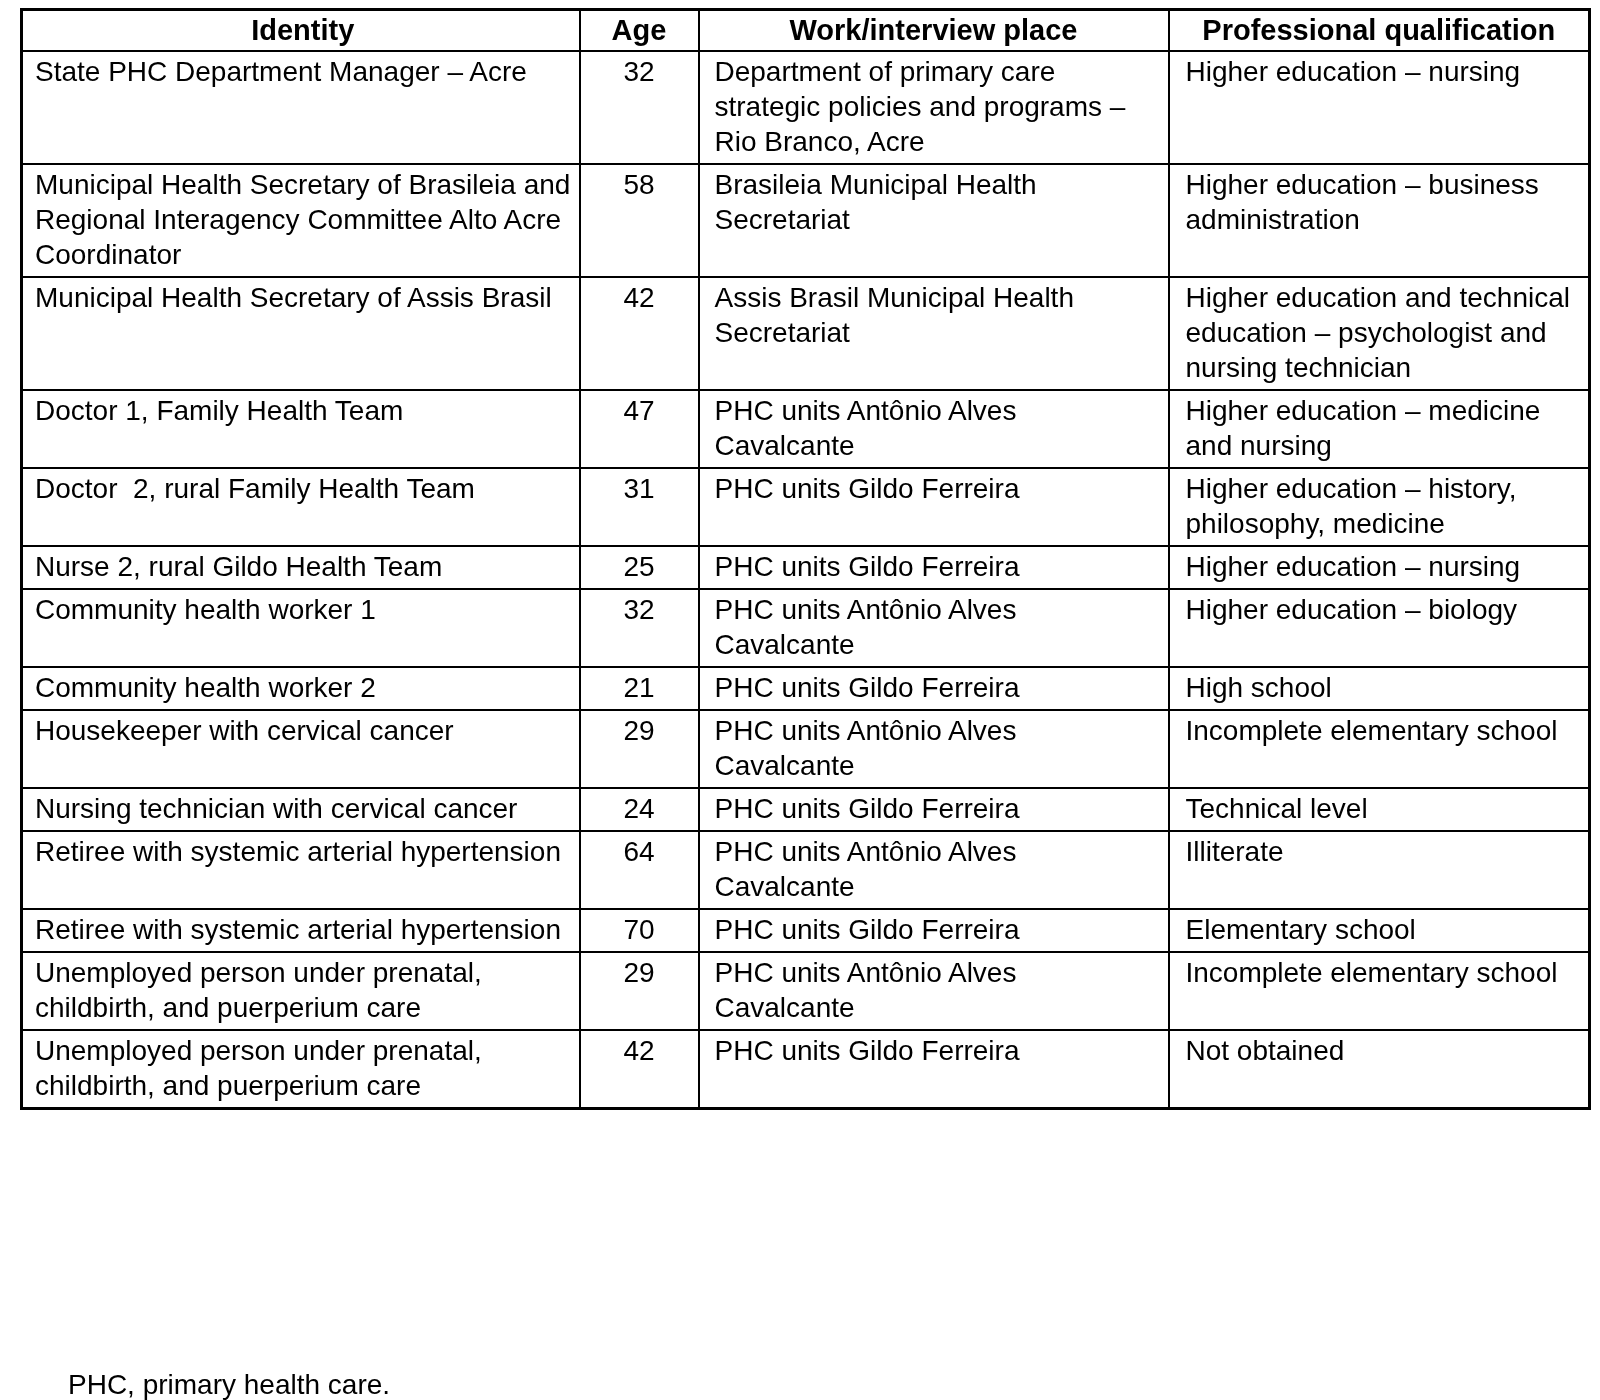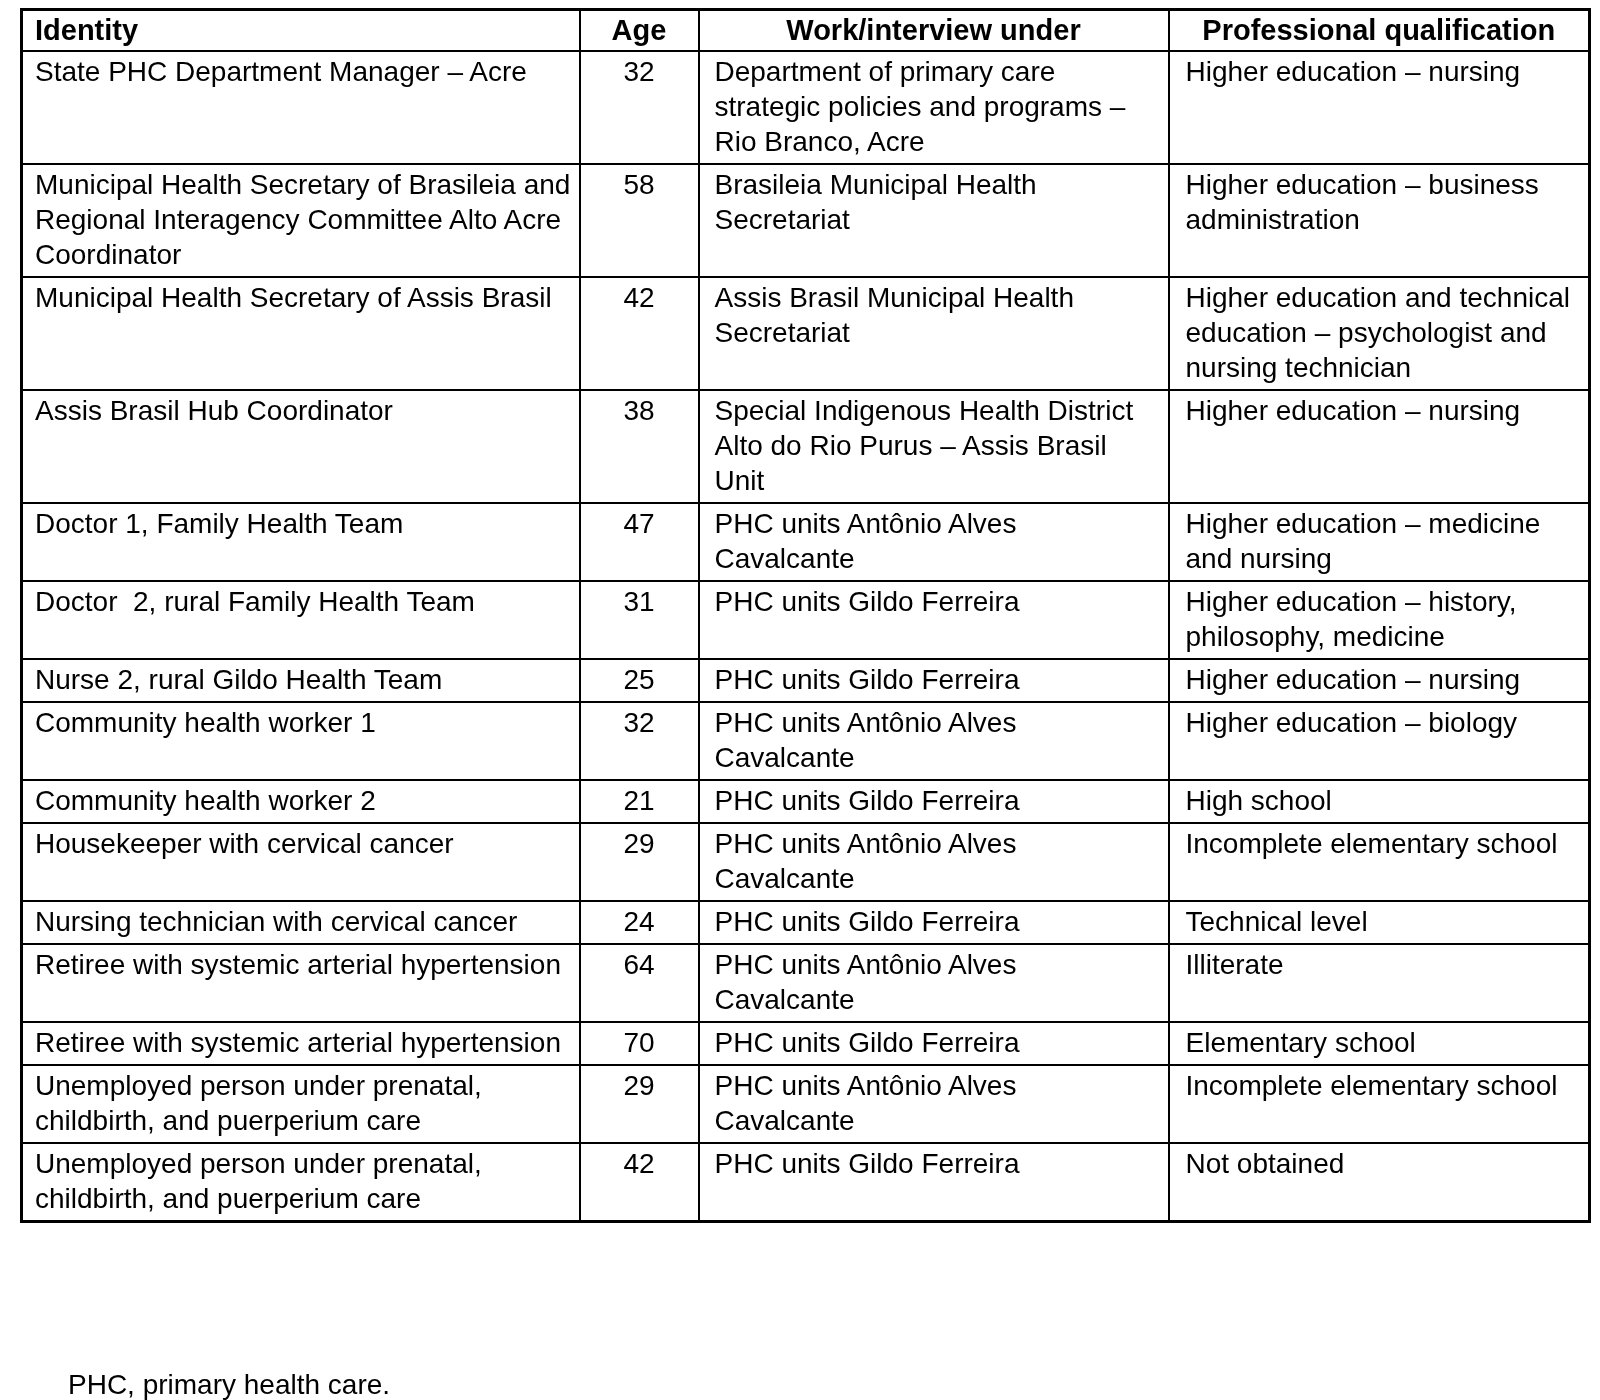--- a/index.html
+++ b/index.html
@@ -39,21 +39,21 @@
     white-space: pre-wrap;
     overflow: hidden;
   }
   table.participants {
     border: 3px solid #000000;
   }
   table.participants th {
     font-weight: bold;
     font-size: 29px;
     padding: 2px 8px 2px 12px;
-    text-align: left;
+    text-align: center;
   }
   table.participants th.h-age,
   table.participants th.h-place,
   table.participants th.h-qualification {
     text-align: center;
     padding: 2px 4px;
   }
   td.cell-identity {
     padding: 2px 8px 4px 12px;
     text-align: left;
@@ -90,21 +90,21 @@
     <colgroup>
       <col class="c1">
         <col class="c2">
         <col class="c3">
         <col class="c4">
     </colgroup>
     <thead>
       <tr>
         <th class="h-identity">Identity</th>
         <th class="h-age">Age</th>
-        <th class="h-place">Work/interview under</th>
+        <th class="h-place">Work/interview place</th>
         <th class="h-qualification">Professional qualification</th>
       </tr>
     </thead>
     <tbody>
       <tr>
         <td class="cell-identity">State PHC Department Manager – Acre</td>
         <td class="cell-age">32</td>
         <td class="cell-place">Department of primary care strategic policies and programs – Rio Branco, Acre</td>
         <td class="cell-qualification">Higher education – nursing</td>
       </tr>
@@ -112,26 +112,20 @@
         <td class="cell-identity">Municipal Health Secretary of Brasileia and Regional Interagency Committee Alto Acre Coordinator</td>
         <td class="cell-age">58</td>
         <td class="cell-place">Brasileia Municipal Health Secretariat</td>
         <td class="cell-qualification">Higher education – business administration</td>
       </tr>
       <tr>
         <td class="cell-identity">Municipal Health Secretary of Assis Brasil</td>
         <td class="cell-age">42</td>
         <td class="cell-place">Assis Brasil Municipal Health Secretariat</td>
         <td class="cell-qualification">Higher education and technical education – psychologist and nursing technician</td>
-      </tr>
-      <tr>
-        <td class="cell-identity">Assis Brasil Hub Coordinator</td>
-        <td class="cell-age">38</td>
-        <td class="cell-place">Special Indigenous Health District Alto do Rio Purus – Assis Brasil Unit</td>
-        <td class="cell-qualification">Higher education – nursing</td>
       </tr>
       <tr>
         <td class="cell-identity">Doctor 1, Family Health Team</td>
         <td class="cell-age">47</td>
         <td class="cell-place">PHC units Antônio Alves Cavalcante</td>
         <td class="cell-qualification">Higher education – medicine and nursing</td>
       </tr>
       <tr>
         <td class="cell-identity">Doctor  2, rural Family Health Team</td>
         <td class="cell-age">31</td>

